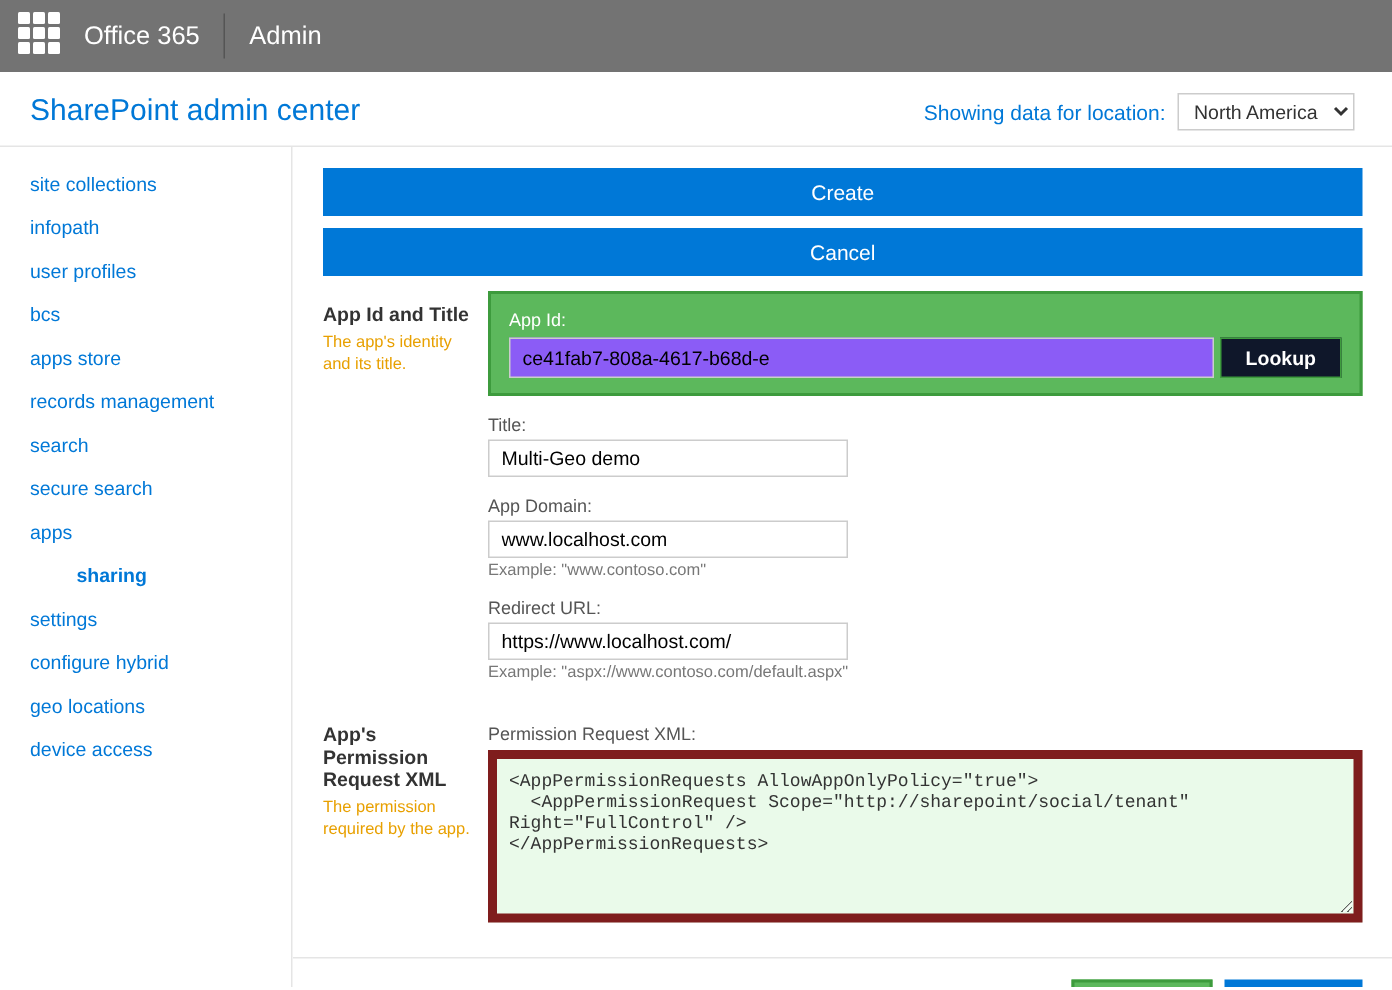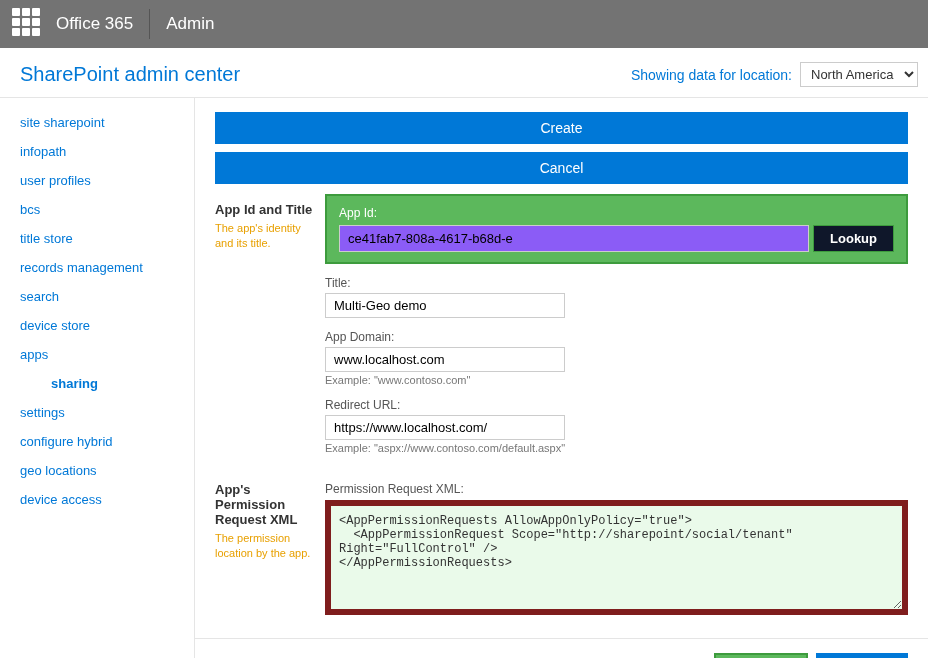--- a/index.html
+++ b/index.html
@@ -19,21 +19,21 @@
       margin-right: 12px; cursor: pointer;
     }
     .header-waffle span { background: #fff; border-radius: 1px; }
     .header-divider { width: 1px; height: 30px; background: #555; margin: 0 16px; }
     .header-app { color: #fff; font-size: 17px; font-weight: 300; }
     .header-section { color: #fff; font-size: 17px; font-weight: 400; }
 
     
     .sub-header {
       display: flex; align-items: center; justify-content: space-between;
-      padding: 14px 10px 10px 20px;
+      padding: 14px 25px 10px 20px;
       border-bottom: 1px solid #e5e5e5;
     }
     .sub-header-title { color: #0078d7; font-size: 20px; font-weight: 300; }
     .sub-header-location { display: flex; align-items: center; gap: 8px; color: #0078d7; font-size: 14px; }
     .location-select {
       border: 1px solid #ccc; padding: 3px 6px; font-size: 13px;
       background: #fff; color: #333; cursor: pointer;
     }
 
     
@@ -161,28 +161,28 @@
   <span class="sub-header-title">SharePoint admin center</span>
   <div class="sub-header-location">
     <span>Showing data for location:</span>
     <select class="location-select"><option>North America</option></select>
   </div>
 </div>
 
 <div class="layout">
 
   <nav class="sidebar">
-    <a class="sidebar-item">site sharepoint</a>
+    <a class="sidebar-item">site collections</a>
     <a class="sidebar-item">infopath</a>
     <a class="sidebar-item">user profiles</a>
     <a class="sidebar-item">bcs</a>
-    <a class="sidebar-item">title store</a>
+    <a class="sidebar-item">apps store</a>
     <a class="sidebar-item">records management</a>
     <a class="sidebar-item">search</a>
-    <a class="sidebar-item">device store</a>
+    <a class="sidebar-item">secure search</a>
     <a class="sidebar-item">apps</a>
     <a class="sidebar-item" style="color:#0078d7;font-weight:600;margin-left:31px;">sharing</a>
     <a class="sidebar-item">settings</a>
     <a class="sidebar-item">configure hybrid</a>
     <a class="sidebar-item">geo locations</a>
     <a class="sidebar-item">device access</a>
   </nav>
 
   <div class="main">
 
@@ -223,21 +223,21 @@
             <div class="field-label">Redirect URL:</div>
             <input class="field-input" type="text" value="https://www.localhost.com/" style="">
             <div class="field-example">Example: "aspx://www.contoso.com/default.aspx"</div>
           </div>
         </div>
       </div>
 
       <div class="form-row" style="margin-top:8px;">
         <div class="form-label-col">
           <div class="form-label-main">App's Permission Request XML</div>
-          <div class="form-label-desc">The permission location by the app.</div>
+          <div class="form-label-desc">The permission required by the app.</div>
         </div>
         <div class="form-content-col perm-section">
           <div class="perm-label">Permission Request XML:</div>
           <textarea class="perm-textarea" style="">&lt;AppPermissionRequests AllowAppOnlyPolicy="true"&gt;
   &lt;AppPermissionRequest Scope="http://sharepoint/social/tenant" Right="FullControl" /&gt;
 &lt;/AppPermissionRequests&gt;</textarea>
         </div>
       </div>
     </div>
 

